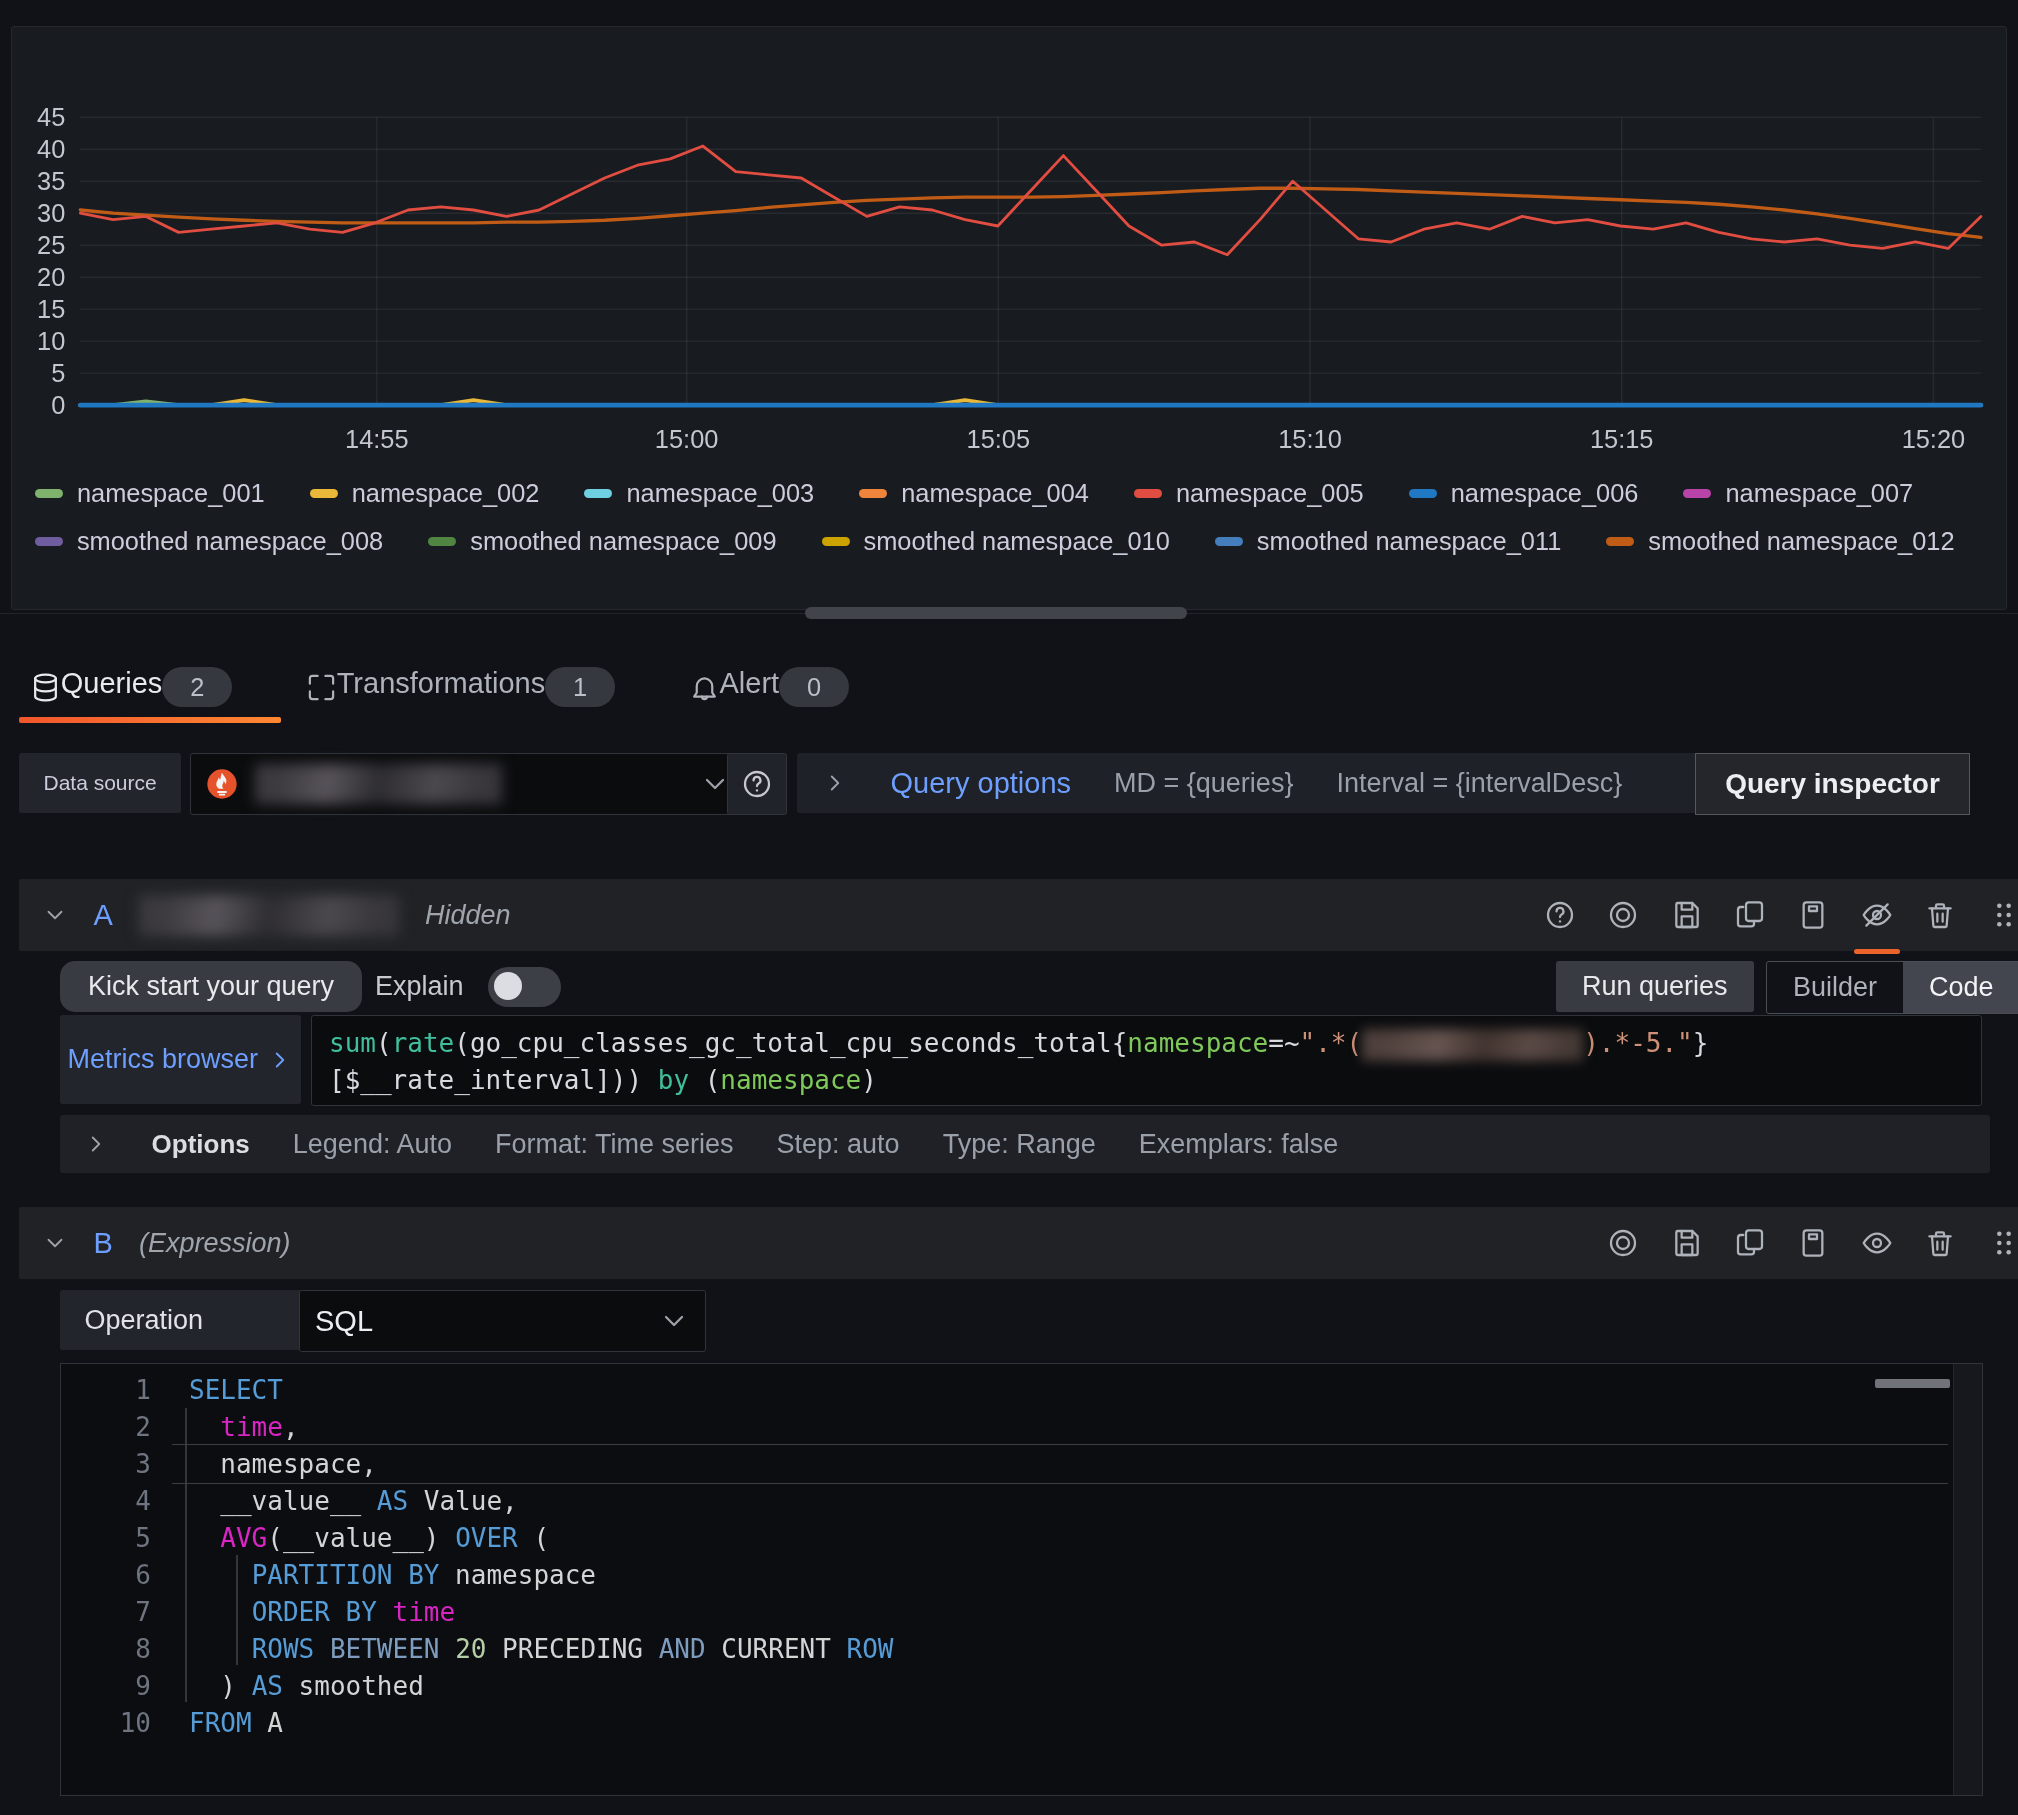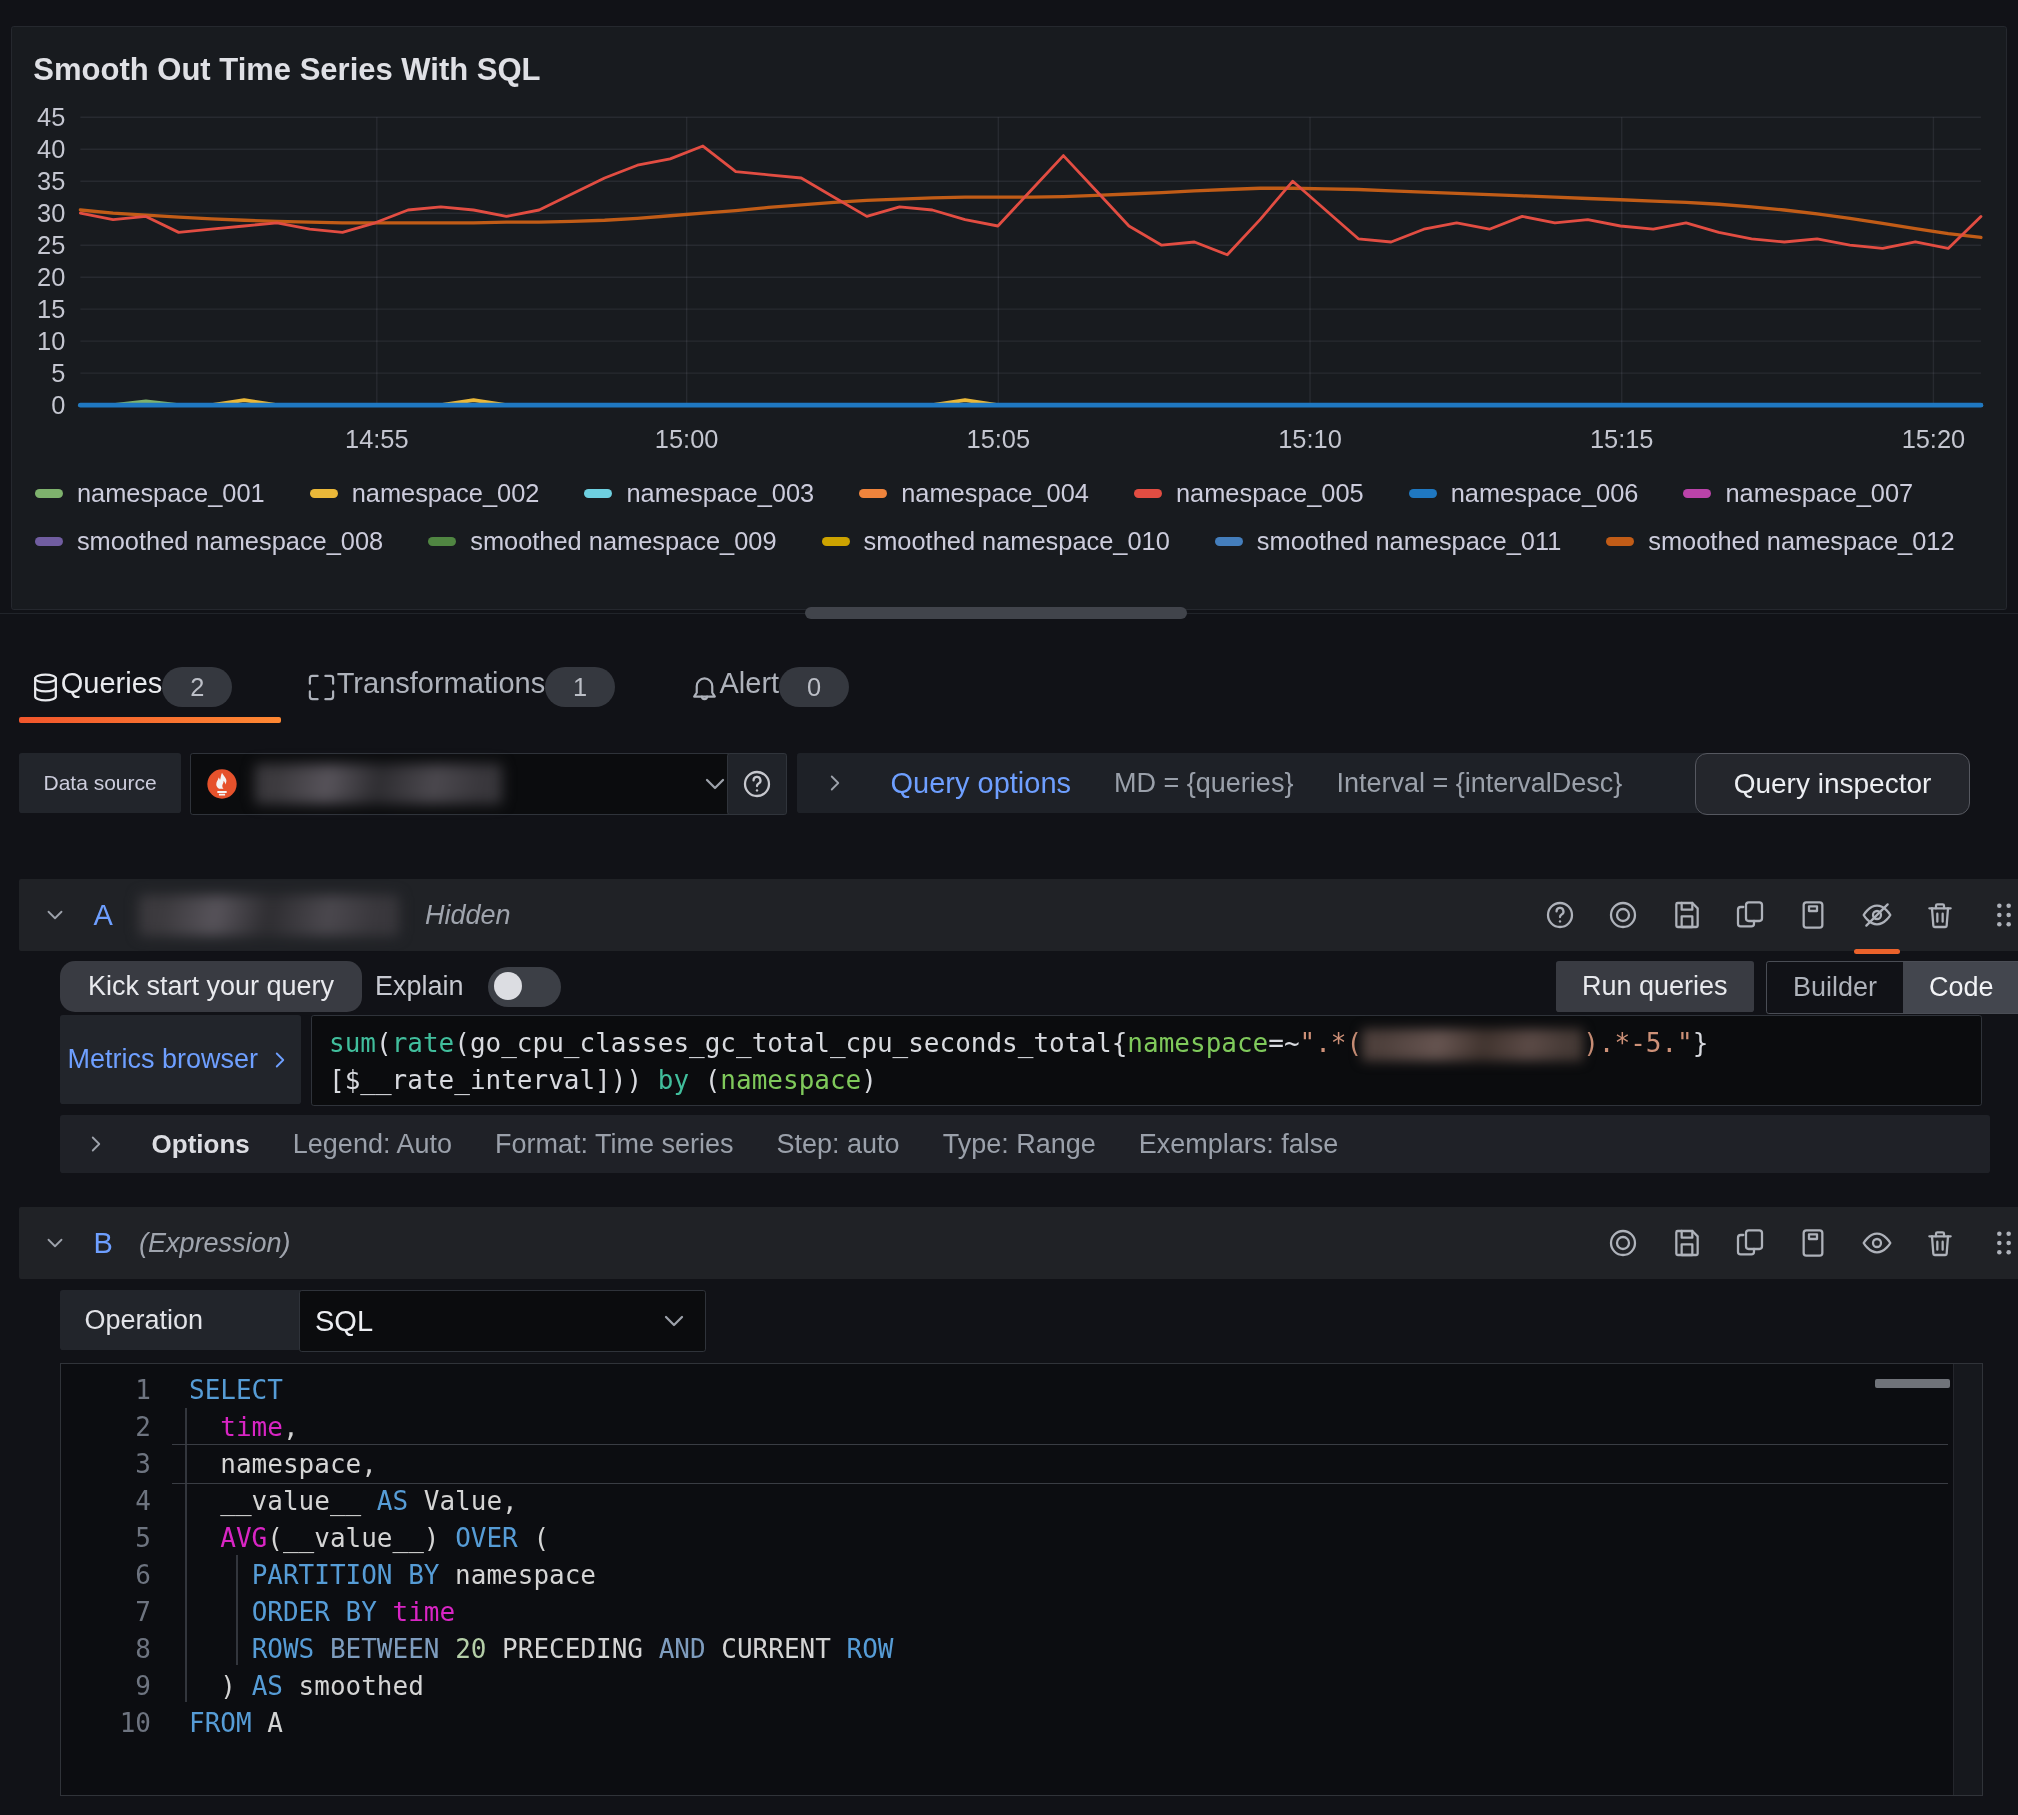--- a/index.html
+++ b/index.html
@@ -36,21 +36,21 @@
   .label-chip{background:#22252b;color:#ccccdc;font-size:21px;display:flex;align-items:center;padding:0 24.5px;border-radius:2.8px}
   #ds-label{left:19px;top:753px;height:60px}
   .ds-picker{left:190px;top:753px;width:525px;height:60px;background:#0b0c0e;border:0.9px solid #2f333a;border-radius:2.8px;display:flex;align-items:center;padding:0 15px;gap:17px;cursor:pointer}
   .ds-name{width:247px;height:40px}
   .chev-end{margin-left:auto;color:#9da2ab}
   .help-btn{left:727px;top:753px;width:58px;height:60px;background:#202329;border:0.9px solid #30343b;border-radius:2.8px;display:flex;align-items:center;justify-content:center;color:#c7c8ce;cursor:pointer}
   .qo-strip{left:797px;top:753px;width:887px;height:60px;background:#1e2127;display:flex;align-items:center;gap:43px;padding:0 24.5px;border-radius:2.8px}
   .qo-caret{color:#9da2ab}
   .qo-label{color:#6e9fff;font-size:29px;font-weight:500;cursor:pointer}
   .qo-meta{color:#9aa0aa;font-size:27px}
-  .qi-btn{left:1695px;top:753px;width:273px;height:60px;background:#24262c;border:0.9px solid #565860;border-radius:12px;color:#eceef2;font-size:28px;font-weight:400;display:flex;align-items:center;justify-content:center;cursor:pointer}
+  .qi-btn{left:1695px;top:753px;width:273px;height:60px;background:#24262c;border:0.9px solid #565860;border-radius:0;color:#eceef2;font-size:28px;font-weight:700;display:flex;align-items:center;justify-content:center;cursor:pointer}
 
   
   .qcard-header{left:19px;width:1981px;height:72px;background:#202226;border-radius:1.9px;display:flex;align-items:center;padding:0 22.6px;gap:26px}
   #qa-header{top:879px}
   #qb-header{top:1207px}
   .hdr-caret{color:#9da2ab}
   .refid{color:#6e9fff;font-size:29px;font-weight:500}
   .qname{width:260px;height:41px}
   .state-label{color:#9fa4ad;font-style:italic;font-size:27px}
   .toolbar{margin-left:auto;display:flex;gap:25.4px;align-items:center}
@@ -87,21 +87,20 @@
   .iguide{position:absolute;width:1.9px;background:#33363d}
   #iguide1{left:124px;top:44px;height:294px}
   #iguide2{left:175px;top:191px;height:110px}
   .minimap{position:absolute;right:0;top:0;bottom:0;width:28px;background:#16181d;border-left:0.9px solid #24262c}
   .mini-dash{position:absolute;right:32px;top:15px;width:75px;height:8.5px;background:#70737a;border-radius:1.9px;cursor:pointer}
 </style>
 </head>
 <body>
 
 <section class="abs panel">
-  <div class="abs panel-title">Smooth Out Time Series With SQL</div>
   <div class="abs" id="chart-wrap">
     <svg id="chart-svg" width="1994" height="382" viewBox="0 0 2118 406">
         <line class="grid" x1="72" y1="336" x2="2092" y2="336"></line>
         <text class="ytick" x="56" y="345">0</text>
         <line class="grid" x1="72" y1="302" x2="2092" y2="302"></line>
         <text class="ytick" x="56" y="311">5</text>
         <line class="grid" x1="72" y1="268" x2="2092" y2="268"></line>
         <text class="ytick" x="56" y="277">10</text>
         <line class="grid" x1="72" y1="234" x2="2092" y2="234"></line>
         <text class="ytick" x="56" y="243">15</text>

